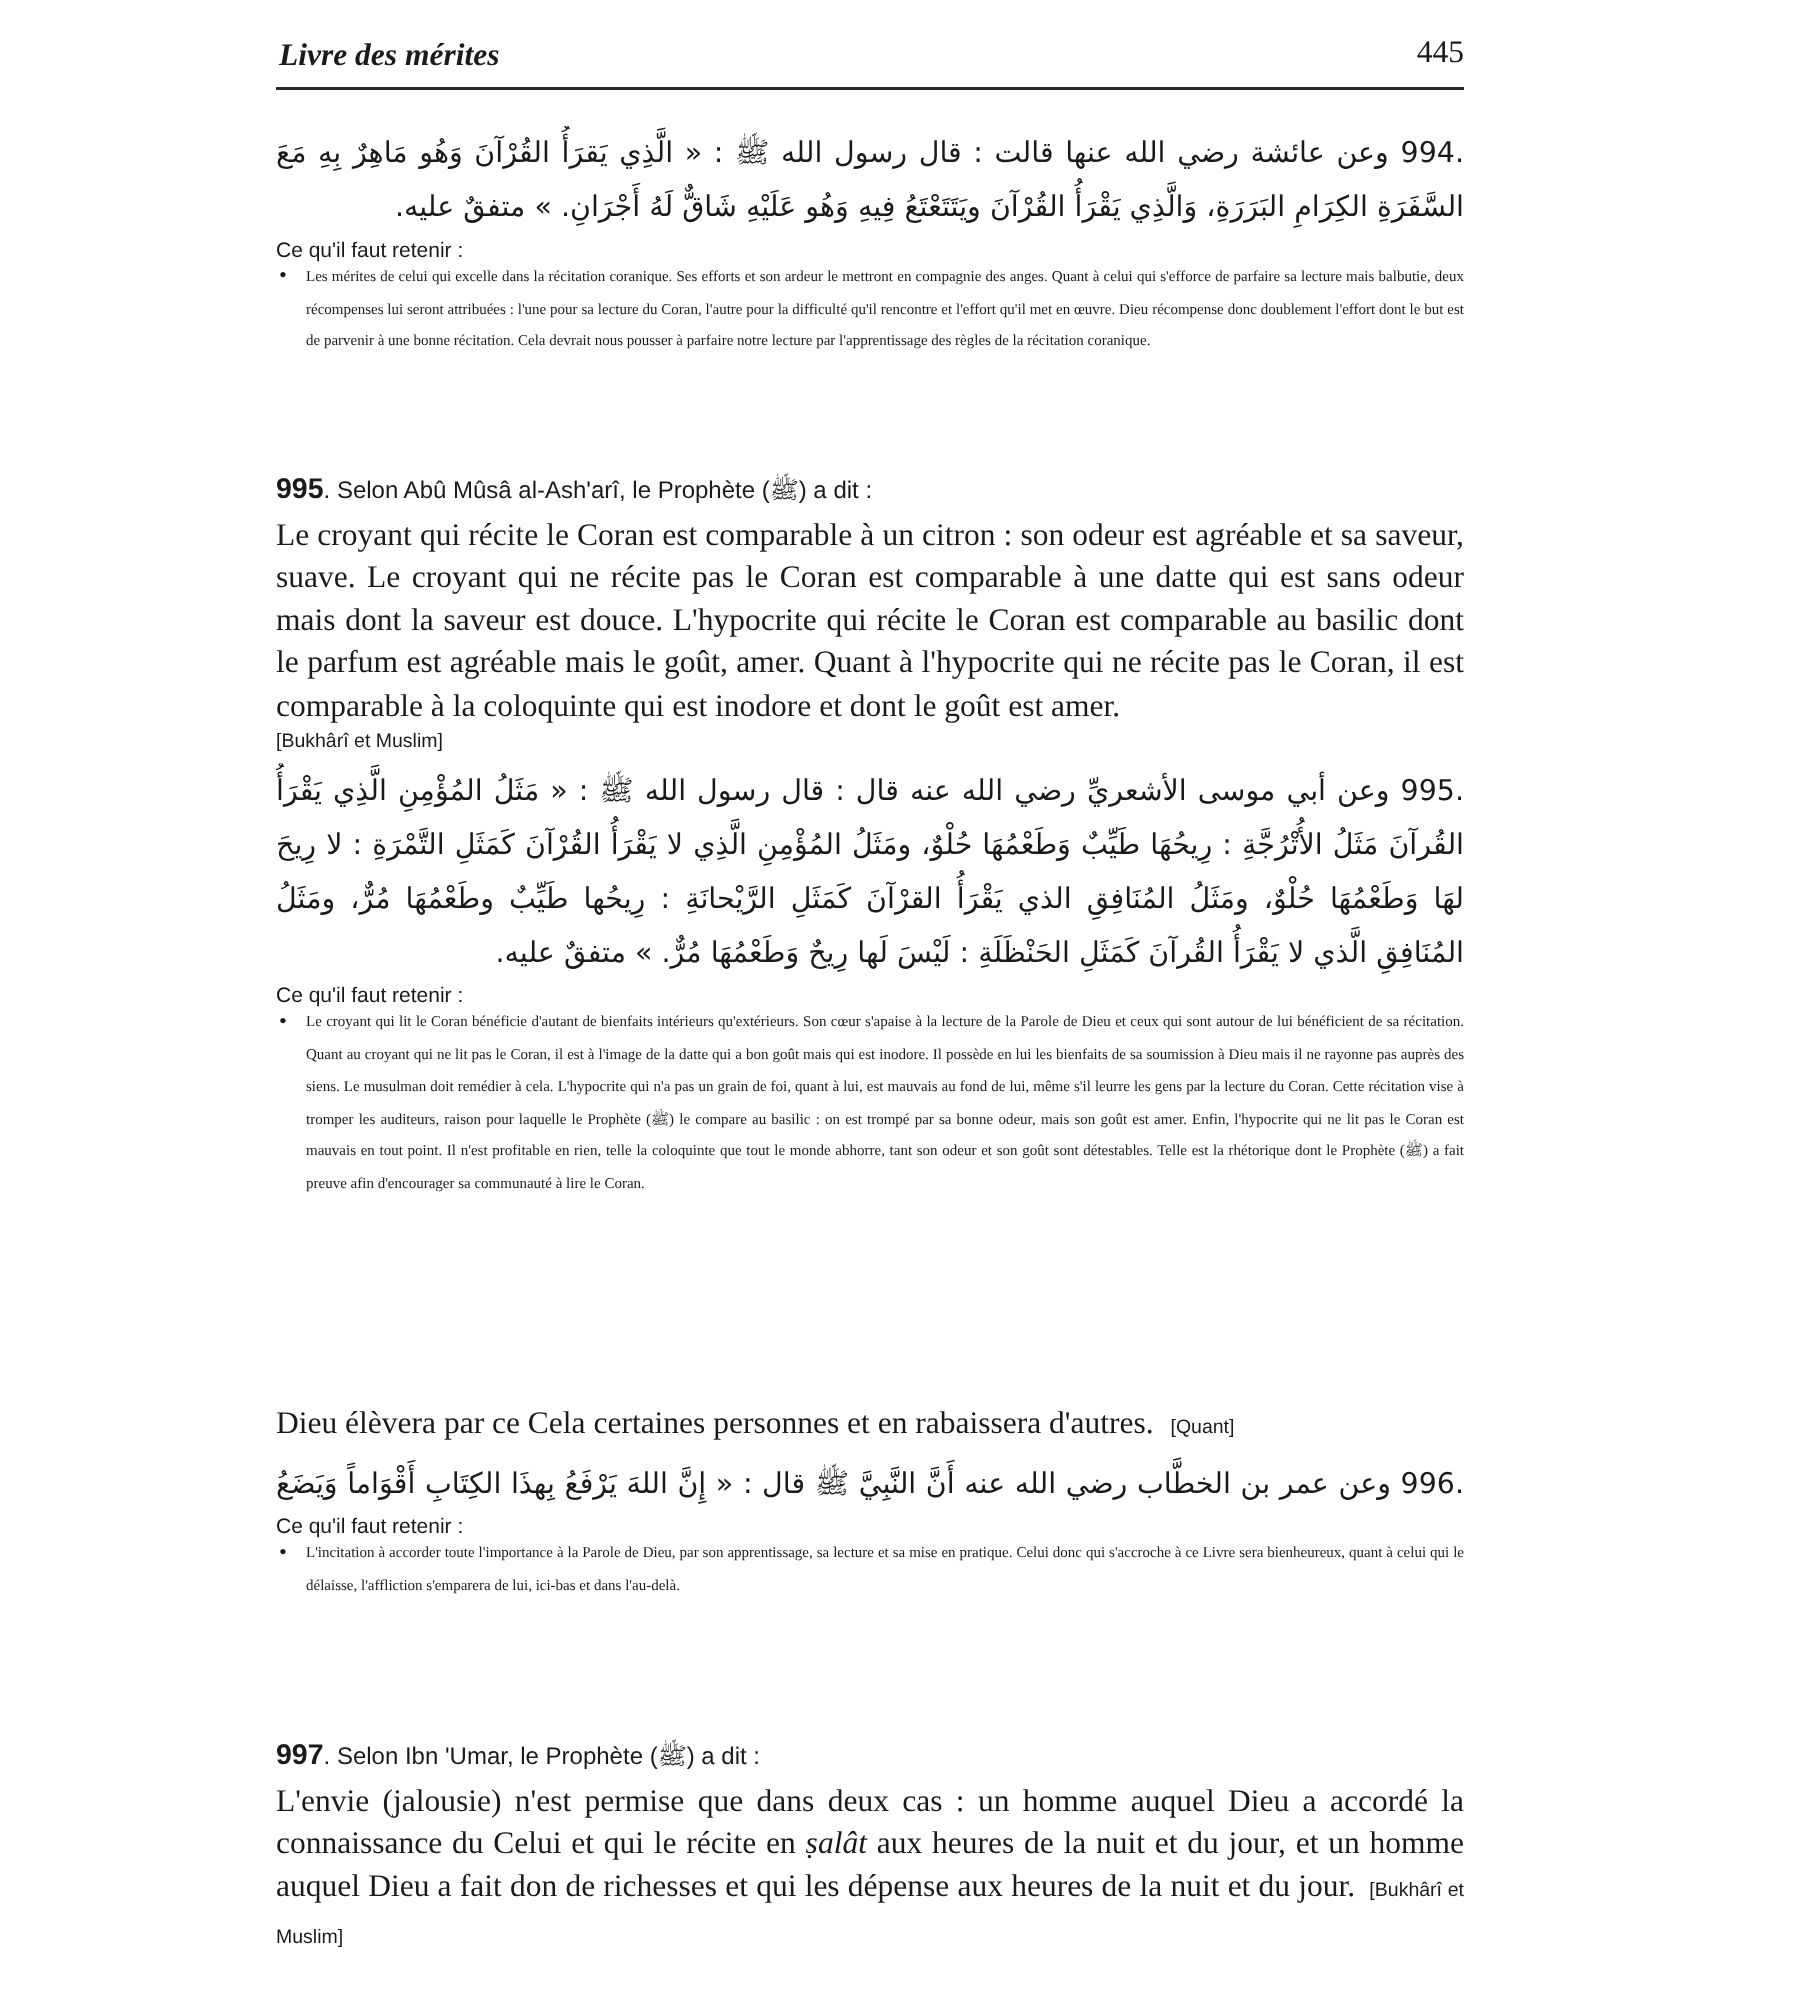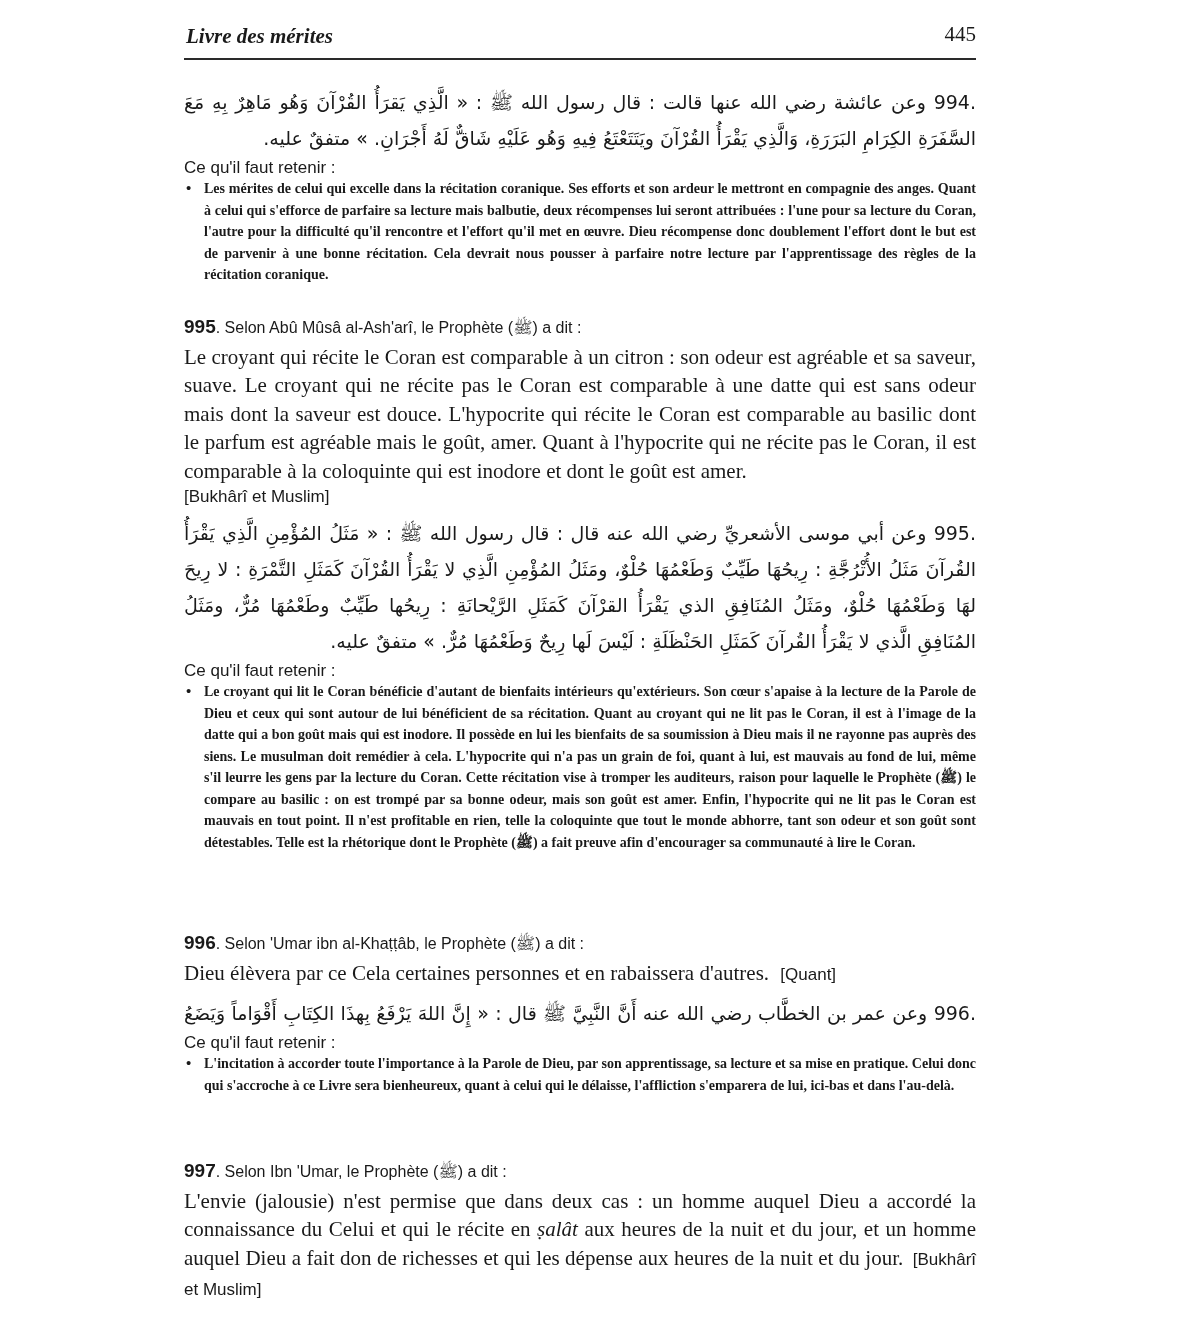--- a/index.html
+++ b/index.html
@@ -3,27 +3,27 @@
   <meta charset="utf-8">
   <style>
     html, body { margin: 0; padding: 0; background: #ffffff; }
     body { width: 1200px; height: 1326px; position: relative; overflow: hidden; color: #1a1a1a; }
     .page { position: absolute; left: 184px; top: 0; width: 792px; }
     .header { position: absolute; top: 22px; left: 0; width: 792px; height: 36px; border-bottom: 2px solid #2a2a2a; }
     .running-title { position: absolute; left: 2px; top: 2px; font-family: "Liberation Serif", serif; font-style: italic; font-size: 21px; font-weight: bold; }
     .page-number { position: absolute; right: 0; top: 0; font-family: "Liberation Serif", serif; font-size: 21px; }
     .arabic { font-family: "DejaVu Sans", sans-serif; direction: rtl; text-align: justify; text-align-last: right; font-size: 19px; line-height: 36px; }
     .arabic-num { direction: ltr; unicode-bidi: embed; }
-    .retain { font-family: "Liberation Sans", sans-serif; font-size: 17px; margin-top: 2px; }
-    .bullet { position: relative; padding-left: 20px; font-family: "Liberation Serif", serif; font-size: 14px; line-height: 21.5px; text-align: justify; font-weight: bold; }
+    .retain { font-family: "Liberation Sans", sans-serif; font-size: 14px; margin-top: 2px; }
+    .bullet { position: relative; padding-left: 20px; font-family: "Liberation Serif", serif; font-size: 10px; line-height: 21.5px; text-align: justify; }
     .bullet::before { content: "\2022"; position: absolute; left: 2px; top: 0; font-size: 15px; }
     .hadith-head { font-family: "Liberation Sans", sans-serif; font-size: 16px; }
     .hadith-head b { font-size: 19px; }
     .hadith-text { font-family: "Liberation Serif", serif; font-size: 21px; line-height: 28.4px; text-align: justify; }
-    .source { font-family: "Liberation Sans", sans-serif; font-size: 17px; }
+    .source { font-family: "Liberation Sans", sans-serif; font-size: 13px; }
     .block { position: absolute; left: 0; width: 792px; }
   </style>
 </head>
 <body>
 
 <div class="page">
 
   <div class="header">
     <span class="running-title">Livre des mérites</span>
     <span class="page-number">445</span>
@@ -46,23 +46,20 @@
     <div class="source" style="margin-top:2px;">[Bukhârî et Muslim]</div>
     <div class="arabic" style="margin-top:8px; height:144px; overflow:hidden;">
       <span class="arabic-num">995.</span>
       <span>وعن أبي موسى الأشعريِّ رضي الله عنه قال : قال رسول الله ﷺ : « مَثَلُ المُؤْمِنِ الَّذِي يَقْرَأُ القُرآنَ مَثَلُ الأُتْرُجَّةِ : رِيحُهَا طَيِّبٌ وَطَعْمُهَا حُلْوٌ، ومَثَلُ المُؤْمِنِ الَّذِي لا يَقْرَأُ القُرْآنَ كَمَثَلِ التَّمْرَةِ : لا رِيحَ لهَا وَطَعْمُهَا حُلْوٌ، ومَثَلُ المُنَافِقِ الذي يَقْرَأُ القرْآنَ كَمَثَلِ الرَّيْحانَةِ : رِيحُها طَيِّبٌ وطَعْمُهَا مُرٌّ، ومَثَلُ المُنَافِقِ الَّذي لا يَقْرَأُ القُرآنَ كَمَثَلِ الحَنْظَلَةِ : لَيْسَ لَها رِيحٌ وَطَعْمُهَا مُرٌّ. » متفقٌ عليه.</span>
     </div>
     <div class="retain">Ce qu'il faut retenir :</div>
     <div class="bullet">Le croyant qui lit le Coran bénéficie d'autant de bienfaits intérieurs qu'extérieurs. Son cœur s'apaise à la lecture de la Parole de Dieu et ceux qui sont autour de lui bénéficient de sa récitation. Quant au croyant qui ne lit pas le Coran, il est à l'image de la datte qui a bon goût mais qui est inodore. Il possède en lui les bienfaits de sa soumission à Dieu mais il ne rayonne pas auprès des siens. Le musulman doit remédier à cela. L'hypocrite qui n'a pas un grain de foi, quant à lui, est mauvais au fond de lui, même s'il leurre les gens par la lecture du Coran. Cette récitation vise à tromper les auditeurs, raison pour laquelle le Prophète (ﷺ) le compare au basilic : on est trompé par sa bonne odeur, mais son goût est amer. Enfin, l'hypocrite qui ne lit pas le Coran est mauvais en tout point. Il n'est profitable en rien, telle la coloquinte que tout le monde abhorre, tant son odeur et son goût sont détestables. Telle est la rhétorique dont le Prophète (ﷺ) a fait preuve afin d'encourager sa communauté à lire le Coran.</div>
   </div>
 
   <div class="block" style="top:932px;">
-    <div class="hadith-head">
-      <b>996</b><span>. Selon 'Umar ibn al-Khaṭṭâb, le Prophète (ﷺ) a dit :</span>
-    </div>
     <div class="hadith-text" style="margin-top:2px;">
       <span>Dieu élèvera par ce Cela certaines personnes et en rabaissera d'autres.</span>
       <span class="source" style="margin-left:6px;">[Quant]</span>
     </div>
     <div class="arabic" style="margin-top:6px; height:36px; overflow:hidden;">
       <span class="arabic-num">996.</span>
       <span>وعن عمر بن الخطَّاب رضي الله عنه أَنَّ النَّبِيَّ ﷺ قال : « إِنَّ اللهَ يَرْفَعُ بِهذَا الكِتَابِ أَقْوَاماً وَيَضَعُ بِهِ آخَرِينَ. » رواه مسلم.</span>
     </div>
     <div class="retain">Ce qu'il faut retenir :</div>
     <div class="bullet">L'incitation à accorder toute l'importance à la Parole de Dieu, par son apprentissage, sa lecture et sa mise en pratique. Celui donc qui s'accroche à ce Livre sera bienheureux, quant à celui qui le délaisse, l'affliction s'emparera de lui, ici-bas et dans l'au-delà.</div>

